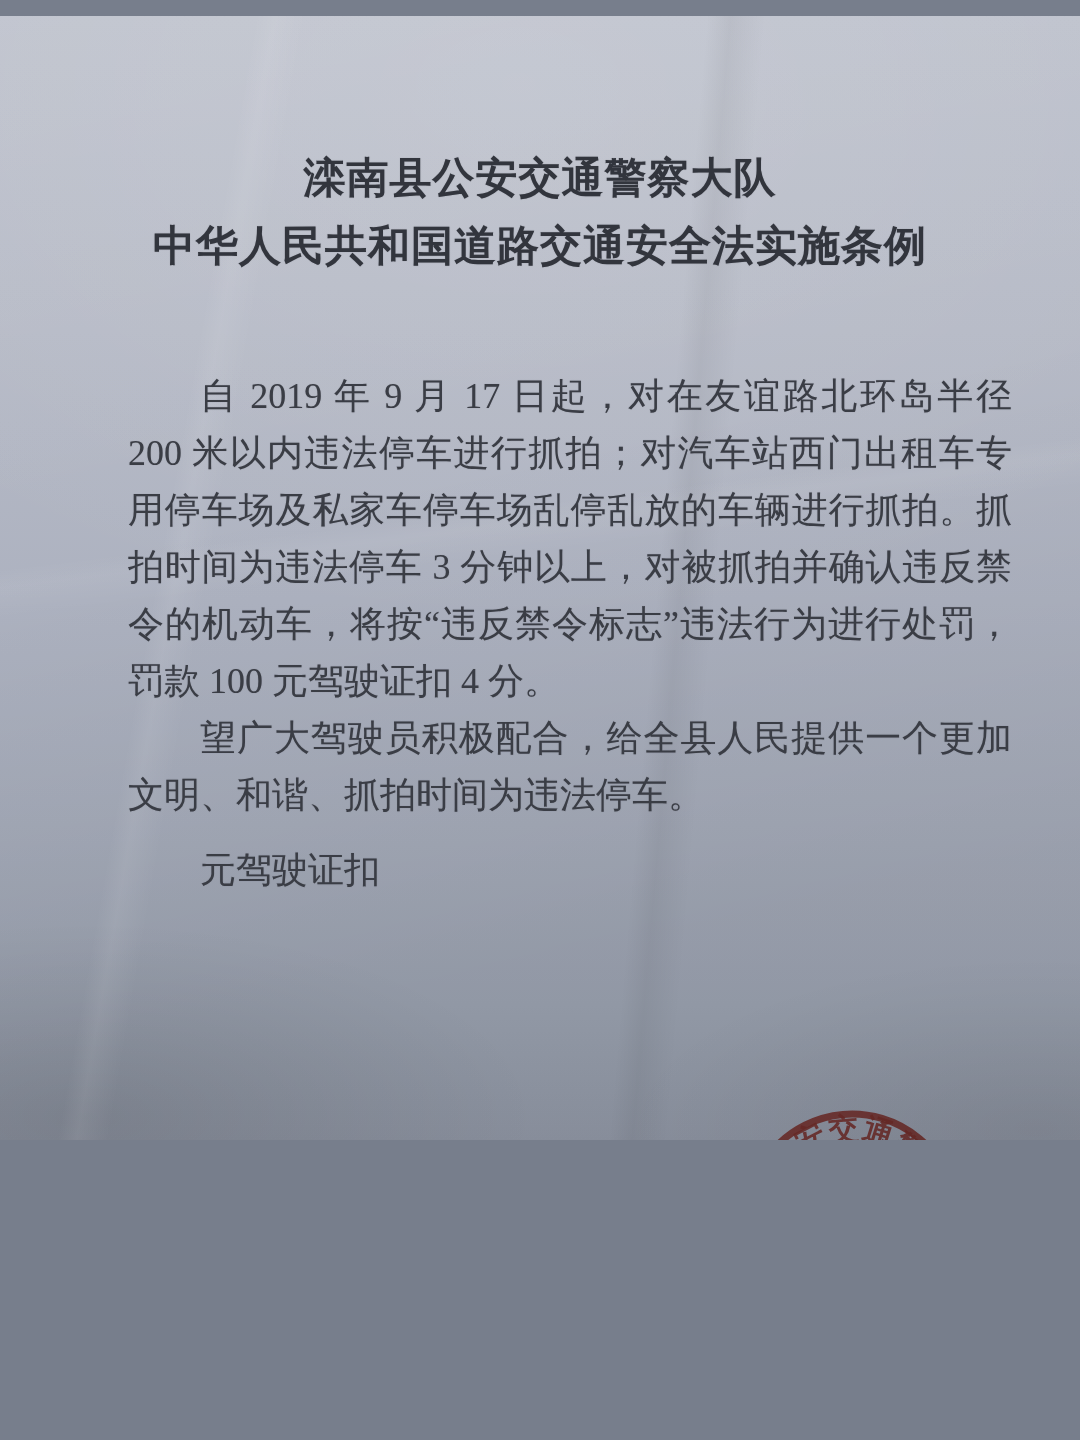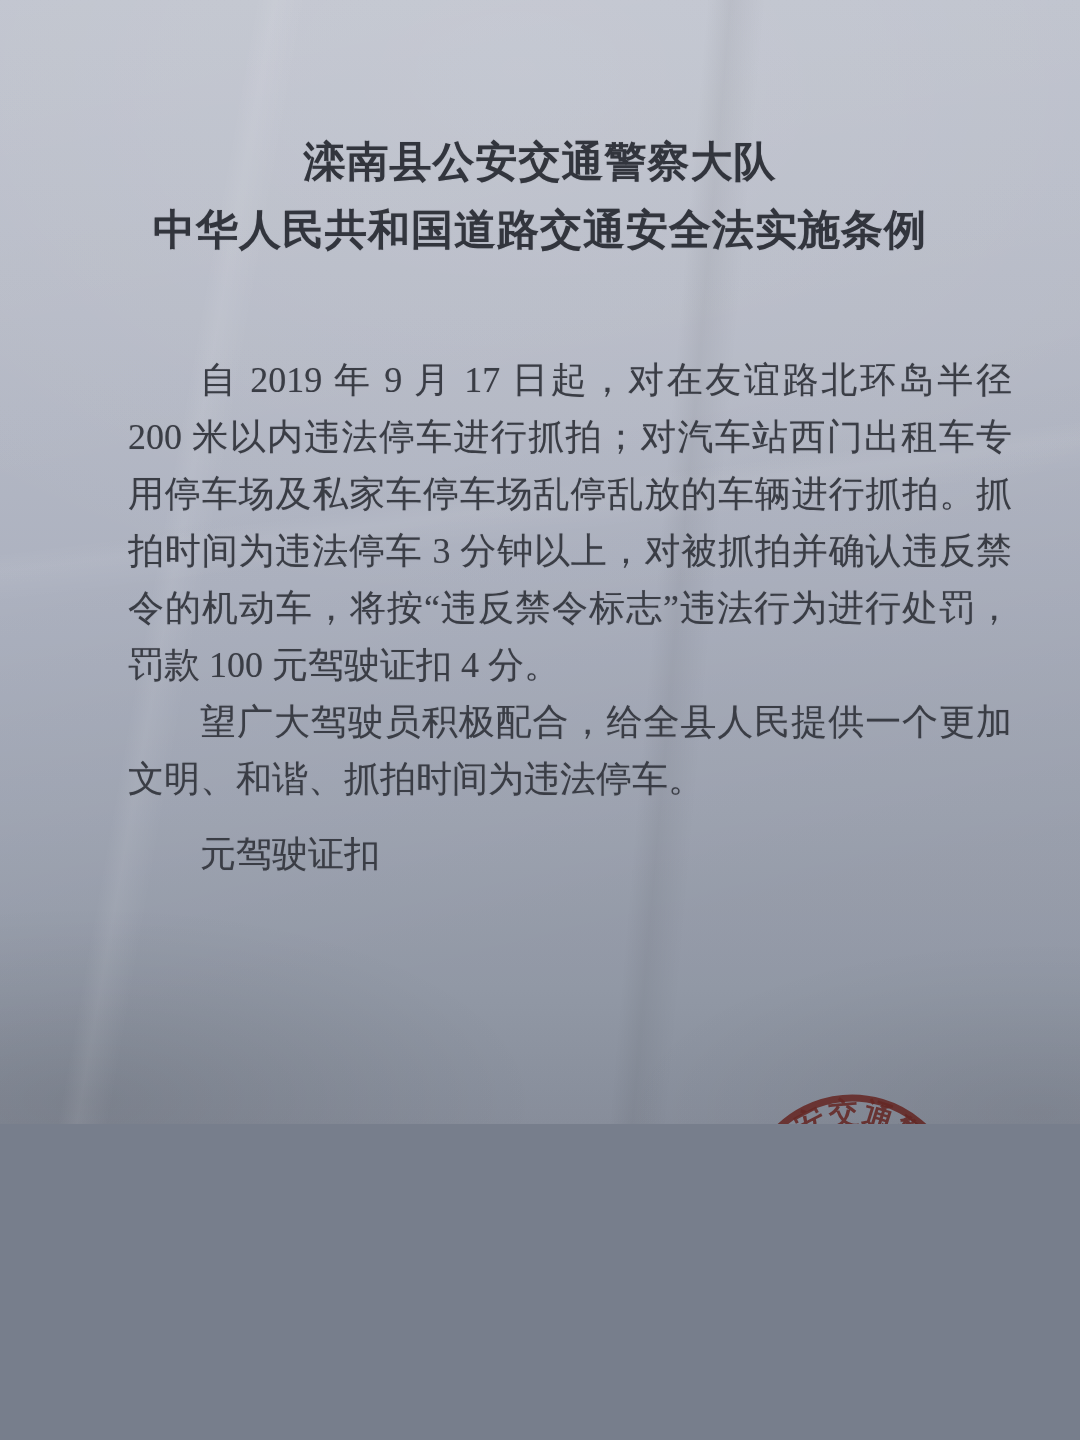--- a/index.html
+++ b/index.html
@@ -9,20 +9,21 @@
   }
   
   .photo{
     position:relative;
     width:1080px;height:1124px;
     overflow:hidden;
     background:
       radial-gradient(130% 80% at 48% 6%, rgba(255,255,255,.10), rgba(255,255,255,0) 62%),
       linear-gradient(168deg, rgba(255,255,255,.05) 0%, rgba(0,0,0,.00) 40%, rgba(0,0,0,.06) 78%),
       linear-gradient(180deg,#bdc1cc 0%, #b6bac6 28%, #adb2c0 52%, #a4aab8 72%, #9aa1af 88%, #8f96a4 100%);
+    margin-top: 16px;
   }
   
   .photo::before{
     content:"";position:absolute;inset:0;pointer-events:none;
     background:
       linear-gradient(100deg, transparent 20%, rgba(255,255,255,.07) 21.5%, transparent 24%),
       linear-gradient(95deg, transparent 60%, rgba(0,0,0,.05) 62%, transparent 65%),
       linear-gradient(173deg, transparent 44%, rgba(255,255,255,.06) 45.5%, transparent 48%),
       radial-gradient(60% 25% at 8% 98%, rgba(0,0,0,.10), transparent 70%),
       radial-gradient(55% 22% at 96% 99%, rgba(0,0,0,.08), transparent 70%);

